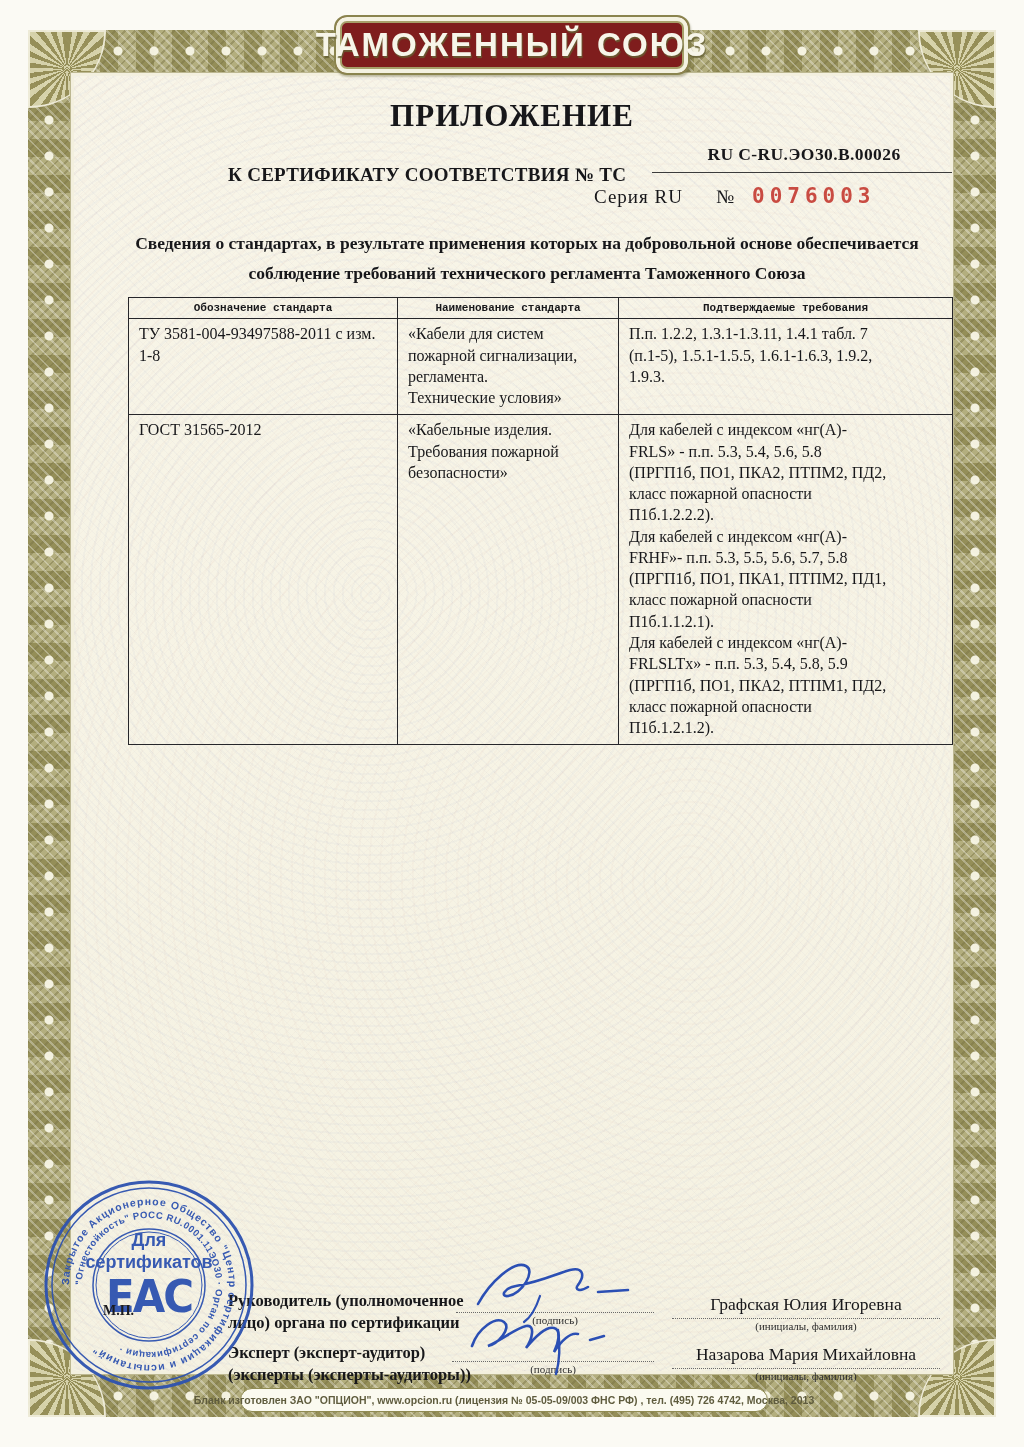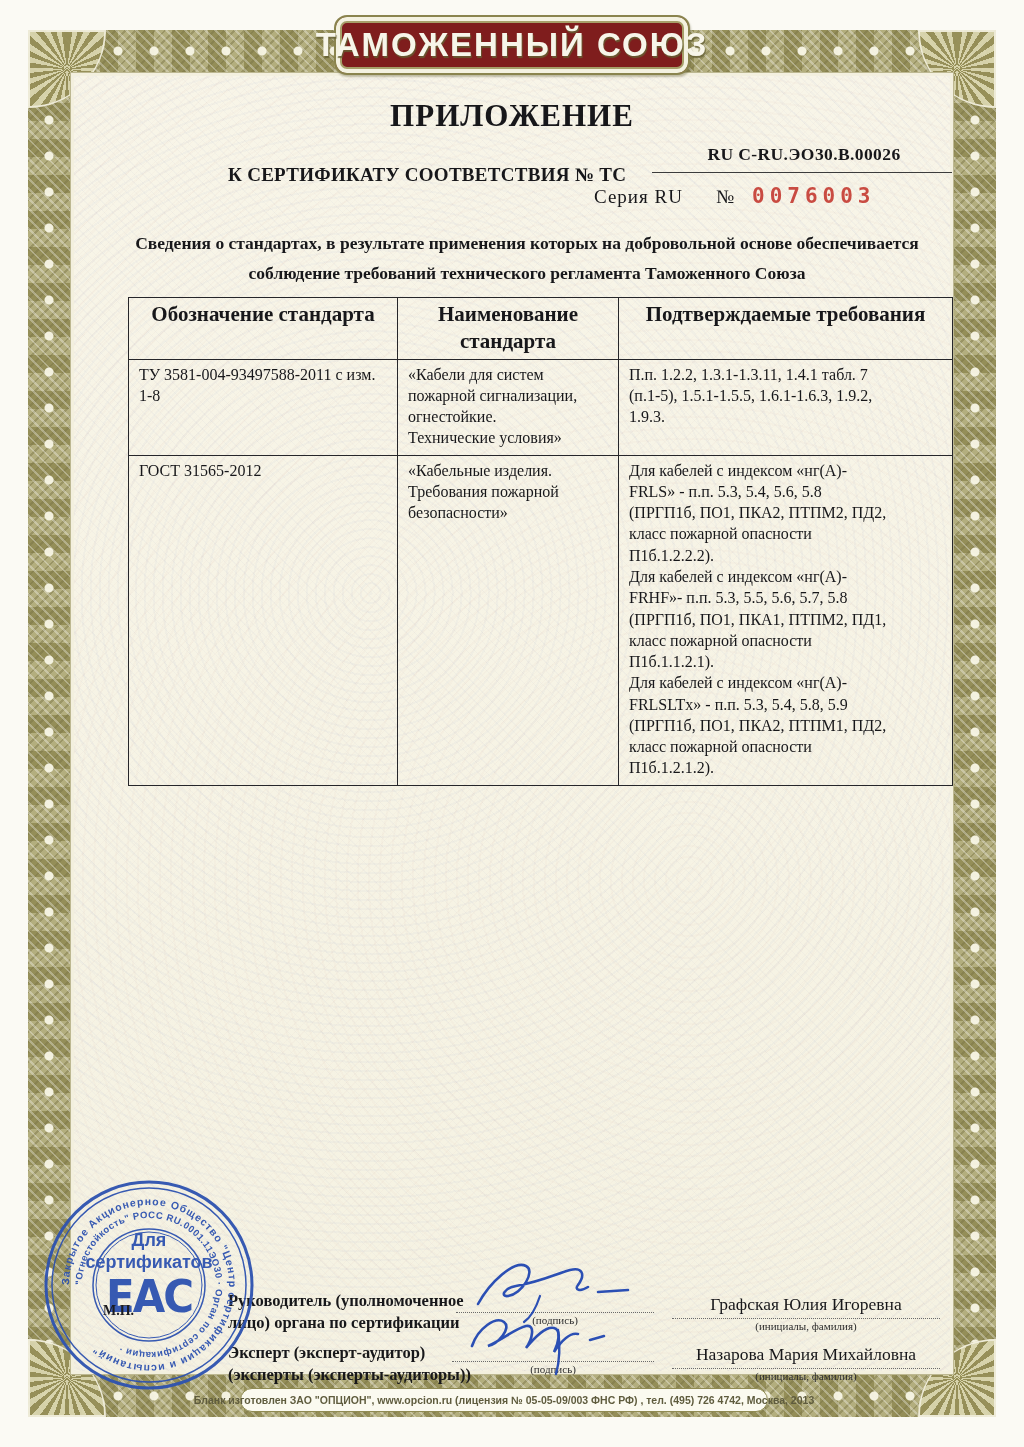--- a/index.html
+++ b/index.html
@@ -96,21 +96,21 @@
   }
   
   table.std {
     position:absolute; left:128px; top:297px; width:824px; z-index:3;
     border-collapse:collapse; font-size:16px; table-layout:fixed;
   }
   table.std th, table.std td {
     border:1.5px solid #26262a; vertical-align:top; line-height:1.33;
     padding:4px 10px 6px 10px; background:transparent;
   }
-  table.std th { text-align:center; font-weight:bold; font-size:21px; padding:3px 6px; line-height:1.3; }
+  table.std th { text-align:center; font-weight:bold; font-size:11px; padding:3px 6px; line-height:1.3;font-family:Liberation Mono, monospace; }
   .col1 { width:269px; } .col2 { width:221px; } .col3 { width:334px; }
   .row1 td { height:88px; }
   .row2 td { height:330px; }
   .preline { white-space:pre-line; }
   
   .stamp { position:absolute; left:42px; top:1178px; width:214px; height:214px; z-index:4; opacity:.95; }
   .stamp svg { position:absolute; left:0; top:0; }
   .stamp-center {
     position:absolute; left:0; top:52px; width:100%; text-align:center;
     color:#2d52b0; font-family:"Liberation Sans", sans-serif; z-index:2;
@@ -191,21 +191,21 @@
     <tbody>
         <tr>
       <th>Обозначение стандарта</th>
       <th>Наименование стандарта</th>
       <th>Подтверждаемые требования</th>
     </tr>
     <tr class="row1">
       <td class="preline">ТУ 3581-004-93497588-2011 с изм. 1-8</td>
       <td class="preline">«Кабели для систем
 пожарной сигнализации,
-огнестойкие.
+регламента.
 Технические условия»</td>
       <td class="preline">П.п. 1.2.2, 1.3.1-1.3.11, 1.4.1 табл. 7
 (п.1-5), 1.5.1-1.5.5, 1.6.1-1.6.3, 1.9.2,
 1.9.3.</td>
     </tr>
     <tr class="row2">
       <td class="preline">ГОСТ 31565-2012</td>
       <td class="preline">«Кабельные изделия.
 Требования пожарной
 безопасности»</td>

